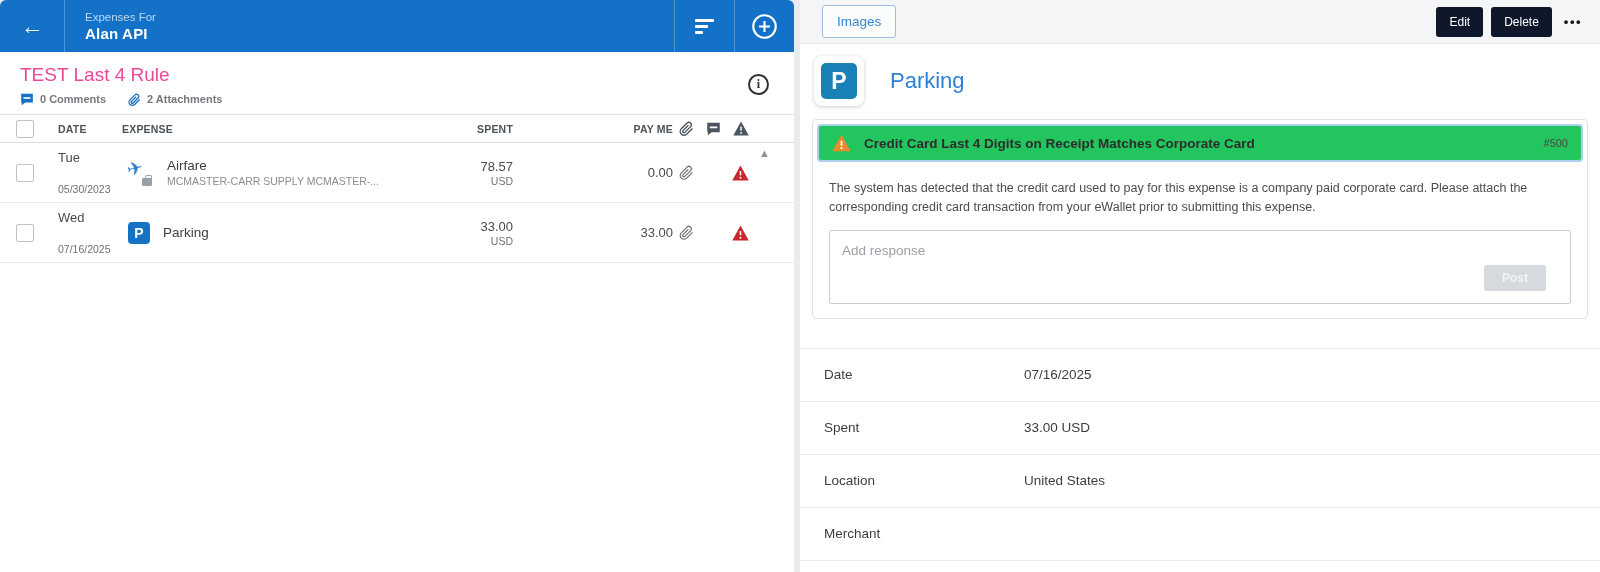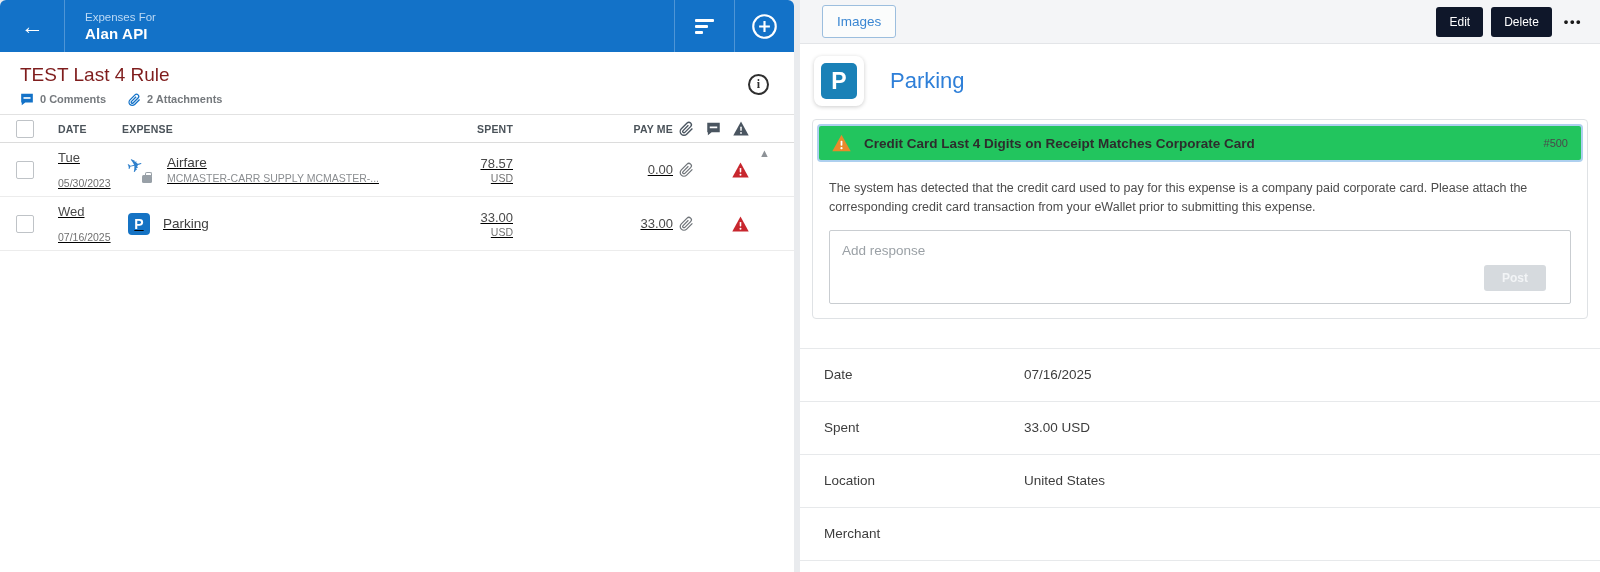--- a/index.html
+++ b/index.html
@@ -15,38 +15,38 @@
   .header-titles { margin-left:20px; }
   .h-sub { font-size:11.5px; color:#bcd9f5; }
   .h-title { font-size:15px; font-weight:bold; margin-top:2px; letter-spacing:.2px; }
   .spacer { flex:1; }
   .icon-btn { width:59px; height:100%; background:none; border:none; cursor:pointer; display:flex; align-items:center; justify-content:center; color:#fff; }
   .sort-icon { display:flex; flex-direction:column; align-items:flex-start; gap:3px; }
   .sort-icon i { display:block; height:3px; background:#fff; border-radius:1px; }
   .sort-icon i:nth-child(1){ width:19px; } .sort-icon i:nth-child(2){ width:13px; } .sort-icon i:nth-child(3){ width:8px; }
 
   .report-head { position:relative; height:63px; padding:12px 20px 0; border-bottom:1px solid #e2e2e2; }
-  .report-title { font-size:19px; color:#7f1d1d; }
+  .report-title { font-size:19px; color:#ec4899; }
   .report-meta { display:flex; margin-top:7px; font-size:11px; font-weight:bold; color:#75797d; }
   .report-meta .m-ic { display:inline-flex; margin-right:6px; }
   .report-meta .m-gap { width:22px; }
   .info-btn { position:absolute; right:25px; top:22px; width:21px; height:21px; border:2px solid #2f2f2f; border-radius:50%; background:none; cursor:pointer; color:#2f2f2f; font-size:12px; font-weight:bold; font-family:"Liberation Serif", serif; display:flex; align-items:center; justify-content:center; }
 
   .thead { display:flex; align-items:center; height:28px; padding-right:40px; border-bottom:1px solid #dcdcdc; font-size:10.5px; font-weight:bold; color:#4b535a; letter-spacing:.2px; }
-  .trow { display:flex; align-items:center; padding:7px 40px 7px 0; border-bottom:1px solid #ececec; cursor:pointer;text-decoration:underline; }
+  .trow { display:flex; align-items:center; padding:7px 40px 7px 0; border-bottom:1px solid #ececec; cursor:pointer; }
   .trow.r1 { min-height:53px; } .trow.r2 { min-height:43px; }
   .col-check { flex:0 0 58px; display:flex; align-items:center; padding-left:16px; }
   .col-date  { flex:0 0 64px; }
   .col-exp   { flex:1 1 auto; min-width:0; }
   .col-spent { flex:0 0 96px; text-align:right; }
   .col-payme { flex:0 0 160px; display:flex; align-items:center; justify-content:flex-end; text-align:right; }
   .col-icon  { flex:0 0 27px; display:flex; align-items:center; justify-content:center; }
   .checkbox { width:18px; height:18px; border:1px solid #bfc3c7; border-radius:2px; background:#fff; cursor:pointer; }
   .date-day { font-size:13px; color:#4a4a4a; }
-  .date-val { font-size:10.5px; color:#707070; margin-top:12px; }
+  .date-val { font-size:10.5px; color:#707070; margin-top:18px; }
   .exp-cell { display:flex; align-items:center; gap:13px; padding-left:6px; min-width:0; }
   .exp-name { font-size:13.5px; color:#3f3f3f; }
   .exp-merchant { font-size:10.5px; color:#8a8d90; margin-top:2px; white-space:nowrap; overflow:hidden; max-width:270px; }
   .num-main { font-size:13px; color:#4a4a4a; }
   .num-cur  { font-size:10.5px; color:#707070; margin-top:1px; }
   .payme-val { font-size:13px; color:#4a4a4a; }
 
   .airfare-icon { position:relative; width:26px; height:26px; flex:0 0 26px; }
   .airfare-icon .plane { position:absolute; left:-1px; top:-3px; font-size:19px; color:#2f80cc; transform:rotate(-14deg); }
   .airfare-icon .case { position:absolute; right:2px; bottom:0; width:10px; height:8px; background:#98a0a7; border-radius:1.5px; }

